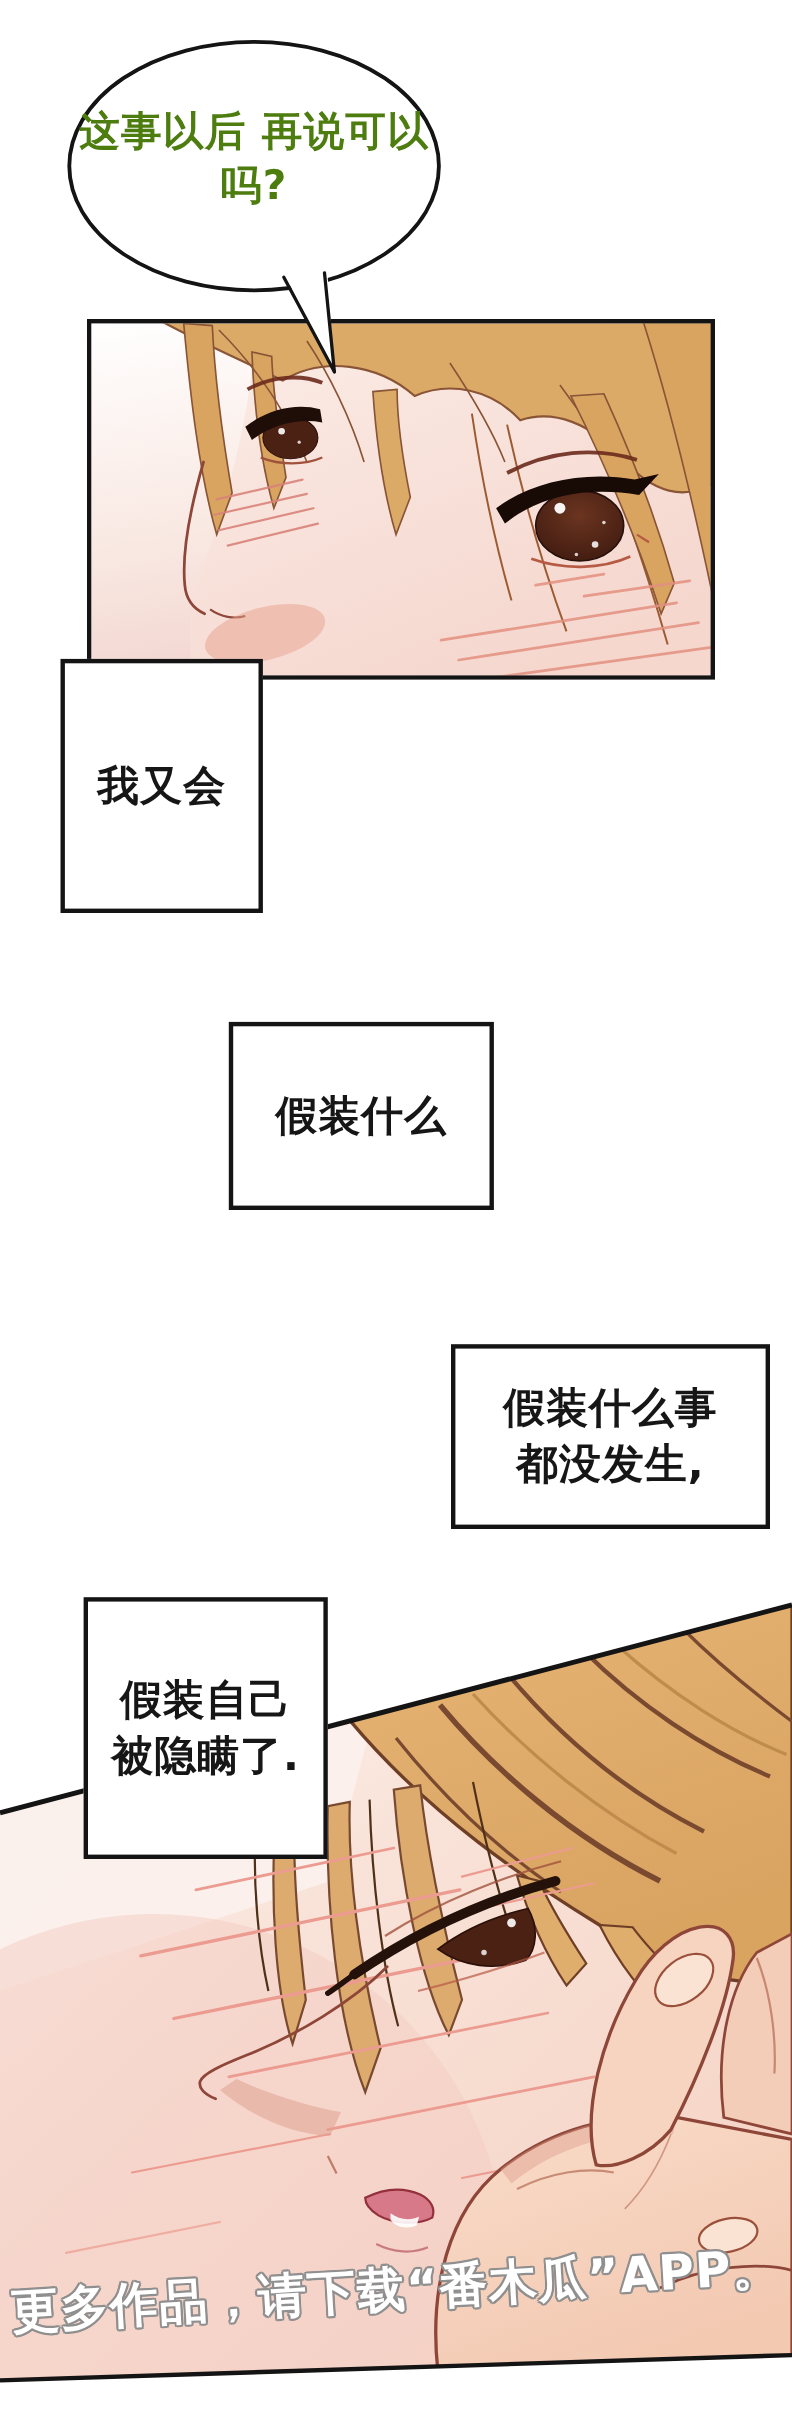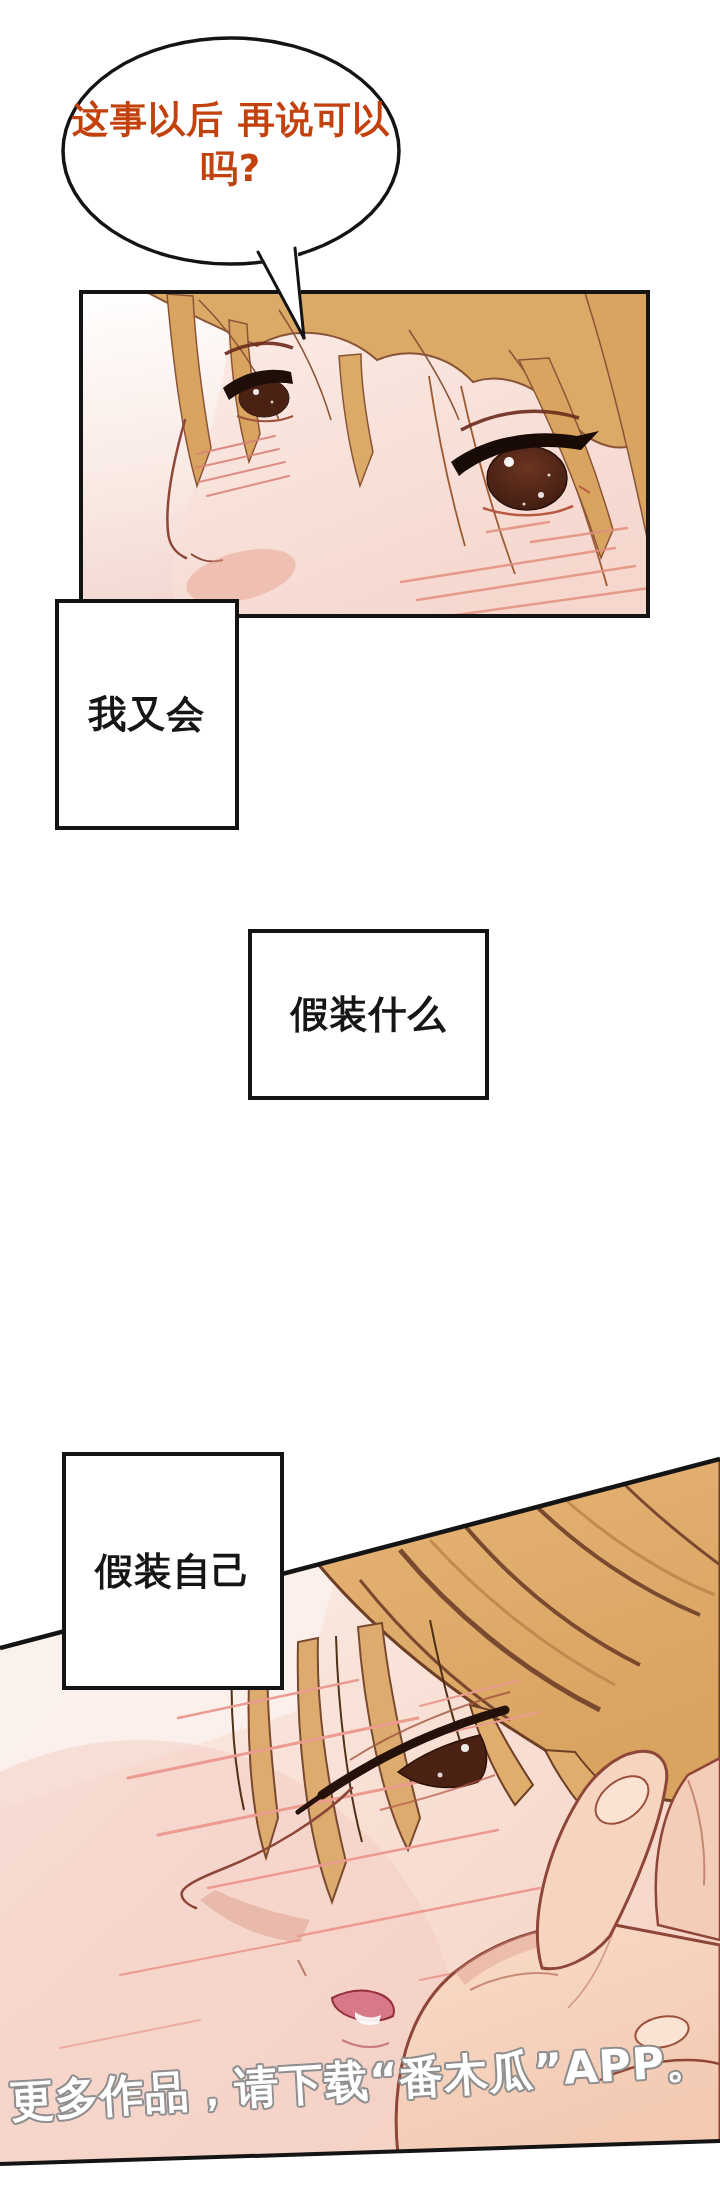--- a/index.html
+++ b/index.html
@@ -6,38 +6,38 @@
   .page{
     position:relative;width:720px;height:2204px;margin:0 auto;
     background:#ffffff;overflow:hidden;
     font-family:"DejaVu Sans","Liberation Sans",sans-serif;
   }
   .abs{position:absolute;}
   
   .bubble-svg{left:40px;top:25px;z-index:3;}
   .bubble-text{
     left:71px;top:96px;width:320px;z-index:4;
-    text-align:center;font-size:37px;font-weight:700;color:#c2410c;
+    text-align:center;font-size:37px;font-weight:700;color:#4d7c0f;
     line-height:1.32;letter-spacing:1px;
   }
   
   .panel1{left:79px;top:290px;z-index:1;}
   .panel2{left:0;top:1380px;z-index:1;}
   
   .caption{
     background:#ffffff;border:4px solid #141414;z-index:4;
     display:flex;flex-direction:column;align-items:center;justify-content:center;
     font-size:38px;font-weight:700;color:#161616;line-height:1.34;
     letter-spacing:1px;box-sizing:border-box;
   }
   .caption span{display:block;white-space:nowrap;}
   .box1{left:55px;top:599px;width:184px;height:231px;}
-  .box2{left:208px;top:929px;width:241px;height:171px;margin-left:40px;}
+  .box2{left:208px;top:929px;width:241px;height:171px;}
   .box3{left:410px;top:1222px;width:290px;height:168px;}
-  .box4{left:62px;top:1452px;width:222px;height:238px;}
+  .box4{left:76px;top:1452px;width:222px;height:238px;}
   
   .watermark{
     left:0;top:2052px;width:720px;z-index:6;text-align:center;
     font-size:44px;font-weight:700;letter-spacing:1px;color:#ffffff;
     transform:rotate(-3.4deg);transform-origin:50% 50%;
     text-shadow:2px 0 0 #8f8f8f,-2px 0 0 #8f8f8f,0 2px 0 #8f8f8f,0 -2px 0 #8f8f8f,
       1.5px 1.5px 0 #8f8f8f,-1.5px -1.5px 0 #8f8f8f,1.5px -1.5px 0 #8f8f8f,-1.5px 1.5px 0 #8f8f8f;
     white-space:nowrap;
   }
 </style>
@@ -142,22 +142,27 @@
     <span>这事以后</span>
     <span>再说可以吗?</span>
   </div>
 
   <div class="abs caption box1">
     <span>我又会</span>
   </div>
   <div class="abs caption box2">
     <span>假装什么</span>
   </div>
+  <div class="abs caption box3">
+    <span>假装什么事</span>
+    <span>都没发生,</span>
+  </div>
   <div class="abs caption box4">
     <span>假装自己</span>
+    <span>被隐瞒了.</span>
   </div>
 
   <svg class="abs panel2" width="720" height="824" viewBox="0 0 720 824">
     <defs>
       <clipPath id="p2clip">
           <polygon points="0,268 720,79 720,761 0,784"></polygon>
         </clipPath>
       <linearGradient id="p2bg" x1="0" y1="0" x2="0.8" y2="1">
         <stop offset="0" stop-color="#FFFDFC"></stop>
           <stop offset="0.45" stop-color="#F9E3D9"></stop>

